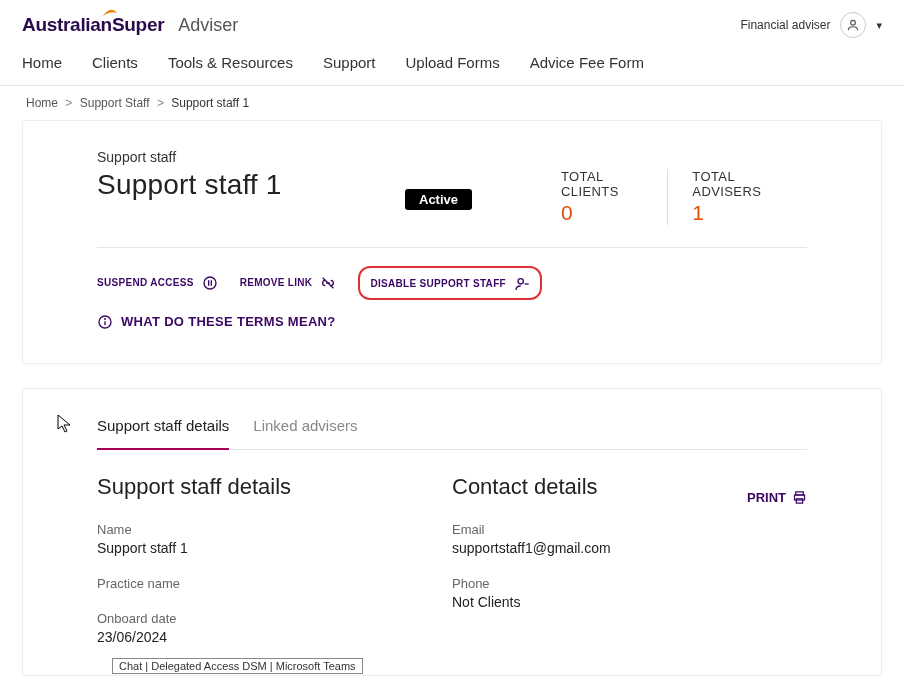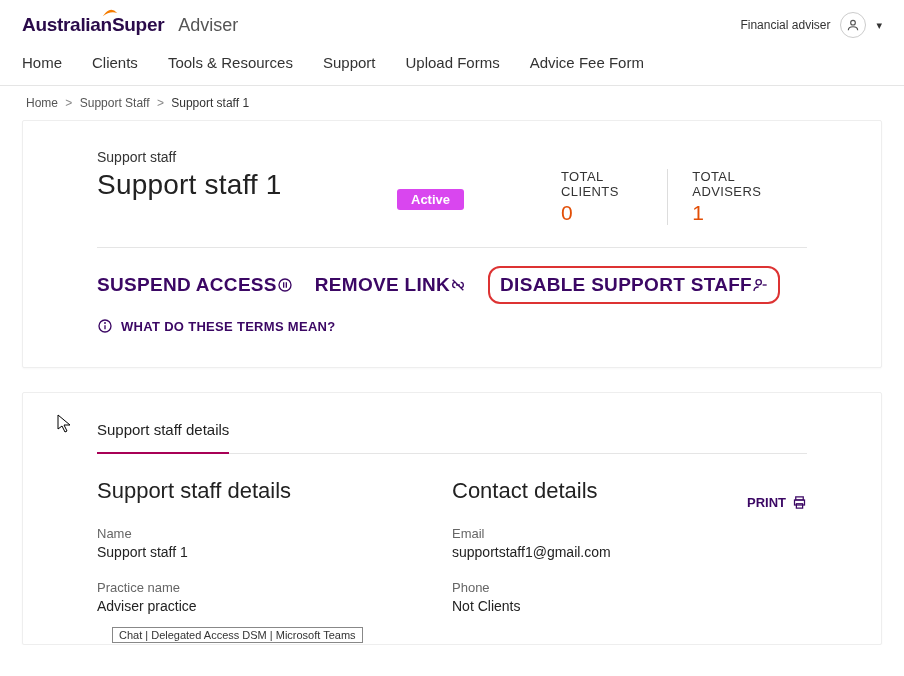--- a/index.html
+++ b/index.html
@@ -50,37 +50,37 @@
   }
   .card2 {
     margin: 0 22px 0 22px; background:#fff; border:1px solid #eee;
     border-radius:2px; box-shadow:0 1px 2px rgba(0,0,0,0.03);
     padding: 28px 74px 10px 74px;
   }
   .kicker { font-size:14px; color:#333; margin-bottom:4px; }
   .title-row { display:flex; align-items:flex-start; }
   .page-title { font-size:28px; font-weight:500; color:#222; letter-spacing:0.2px; }
   .badge {
-    display:inline-block; background:#d946ef; color:#fff; font-size:13px;
-    font-weight:600; padding:3px 14px; border-radius:3px; margin-left:0;
+    display:inline-block; background:#000000; color:#fff; font-size:13px;
+    font-weight:600; padding:3px 14px; border-radius:3px; margin-left:8px;
   }
   .title-left { flex:0 0 300px; }
   .badge-wrap { flex:0 0 140px; padding-top:20px;}
   .stats {
     display:flex; gap:0; margin-left:auto;
   }
   .stat { padding: 0 24px; }
   .stat + .stat { border-left:1px solid #ddd; }
   .stat-label { font-size:13px; letter-spacing:0.4px; color:#333; font-weight:500;}
   .stat-val { font-size:21px; color:#e24e06; margin-top:2px;}
   .hr { border:none; border-top:1px solid #e5e5e5; margin:22px 0 18px 0; }
   .actions-row { display:flex; align-items:center; gap:22px; flex-wrap:wrap; }
   .action-btn {
-    display:inline-flex; align-items:center; 
-    color:#3b0764; font-weight:700; font-size:19px; letter-spacing:0.3px;
+    display:inline-flex; align-items:center; gap:8px;
+    color:#3b0764; font-weight:700; font-size:10px; letter-spacing:0.3px;
     cursor:pointer; text-decoration:none;
   }
   .action-btn svg { width:16px; height:16px; }
   .highlight-box {
     border:2px solid #d33; padding:6px 10px; border-radius:12px;
   }
   .help-link {
     display:inline-flex; align-items:center; gap:8px;
     color:#3b0764; font-weight:700; font-size:13px; letter-spacing:0.3px;
     margin-top:14px; cursor:pointer;
@@ -216,32 +216,36 @@
               <circle cx="12" cy="7.5" r="0.5" fill="#3b0764"></circle>
             </svg>
         <span>WHAT DO THESE TERMS MEAN?</span>
       </a>
     </div>
   </div>
 
   <div class="card2">
     <div class="tabs">
       <div class="tab active">Support staff details</div>
+      <div class="tab">Linked advisers</div>
     </div>
 
     <div class="details-row">
       <div class="col">
         <div class="section-h">Support staff details</div>
         <div class="field">
           <div class="field-label">Name</div>
           <div class="field-val">Support staff 1</div>
         </div>
         <div class="field">
           <div class="field-label">Practice name</div>
-          <div class="field-val">Adviser practice</div>
+        </div>
+        <div class="field">
+          <div class="field-label">Onboard date</div>
+          <div class="field-val">23/06/2024</div>
         </div>
       </div>
       <div class="col">
         <div class="col-head-row">
           <div class="section-h">Contact details</div>
           <a class="print-link">
             <span>PRINT</span>
             <svg viewBox="0 0 24 24" fill="none" stroke="#3b0764" stroke-width="2">
                   <rect x="6" y="3" width="12" height="5"></rect>
                   <rect x="4" y="8" width="16" height="8"></rect>

